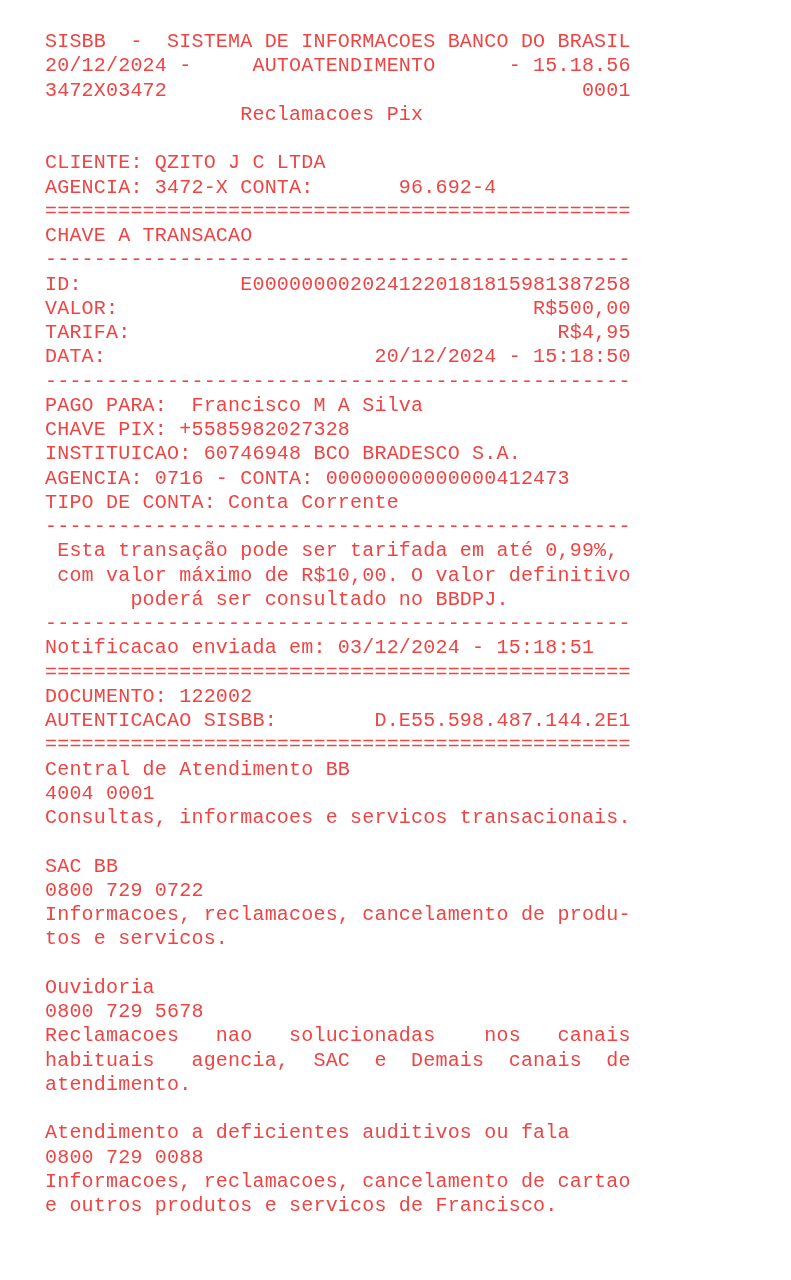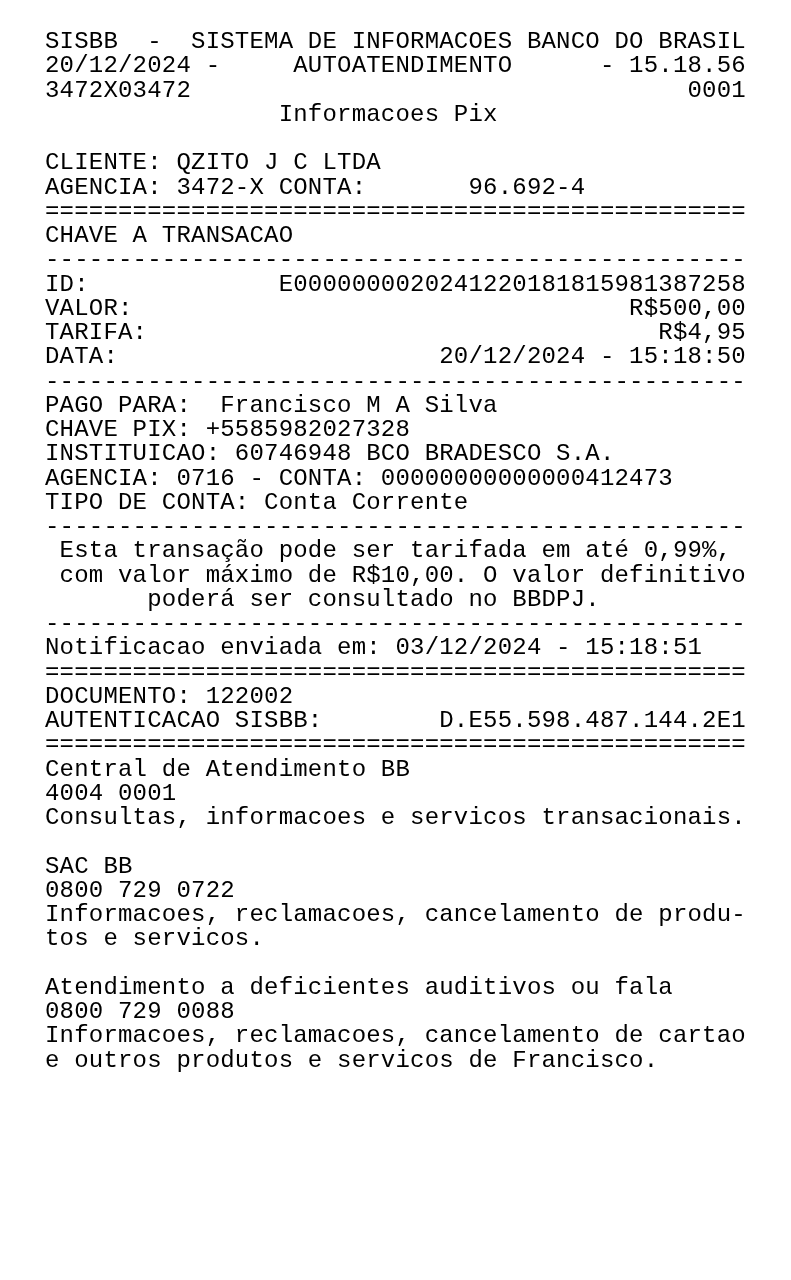--- a/index.html
+++ b/index.html
@@ -9,44 +9,44 @@
   }
   body {
     width: 791px;
     height: 1280px;
     overflow: hidden;
   }
   .receipt {
     box-sizing: border-box;
     padding: 30px 0 0 45px;
     font-family: "Liberation Mono", "DejaVu Sans Mono", monospace;
-    font-size: 24px;
+    font-size: 20px;
     line-height: 24.25px;
     letter-spacing: 0.2px;
-    color: #000000;
+    color: #ef4444;
     font-weight: 400;
   }
   .line {
     white-space: pre;
     height: 24.25px;
   }
   .blank {
     height: 24.25px;
   }
 </style>
 </head>
 <body>
 
 <div class="receipt">
 
   <div>
     <div class="line">SISBB  -  SISTEMA DE INFORMACOES BANCO DO BRASIL</div>
     <div class="line">20/12/2024 -     AUTOATENDIMENTO      - 15.18.56</div>
     <div class="line">3472X03472                                  0001</div>
-    <div class="line">                Informacoes Pix</div>
+    <div class="line">                Reclamacoes Pix</div>
     <div class="blank"></div>
   </div>
 
   <div>
     <div class="line">CLIENTE: QZITO J C LTDA</div>
     <div class="line">AGENCIA: 3472-X CONTA:       96.692-4</div>
   </div>
 
   <div class="line">================================================</div>
 
@@ -95,20 +95,28 @@
   </div>
 
   <div>
     <div class="line">SAC BB</div>
     <div class="line">0800 729 0722</div>
     <div class="line">Informacoes, reclamacoes, cancelamento de produ-</div>
     <div class="line">tos e servicos.</div>
     <div class="blank"></div>
   </div>
 
+  <div>
+    <div class="line">Ouvidoria</div>
+    <div class="line">0800 729 5678</div>
+    <div class="line">Reclamacoes   nao   solucionadas    nos   canais</div>
+    <div class="line">habituais   agencia,  SAC  e  Demais  canais  de</div>
+    <div class="line">atendimento.</div>
+    <div class="blank"></div>
+  </div>
 
   <div>
     <div class="line">Atendimento a deficientes auditivos ou fala</div>
     <div class="line">0800 729 0088</div>
     <div class="line">Informacoes, reclamacoes, cancelamento de cartao</div>
     <div class="line">e outros produtos e servicos de Francisco.</div>
   </div>
 
 </div>
 

